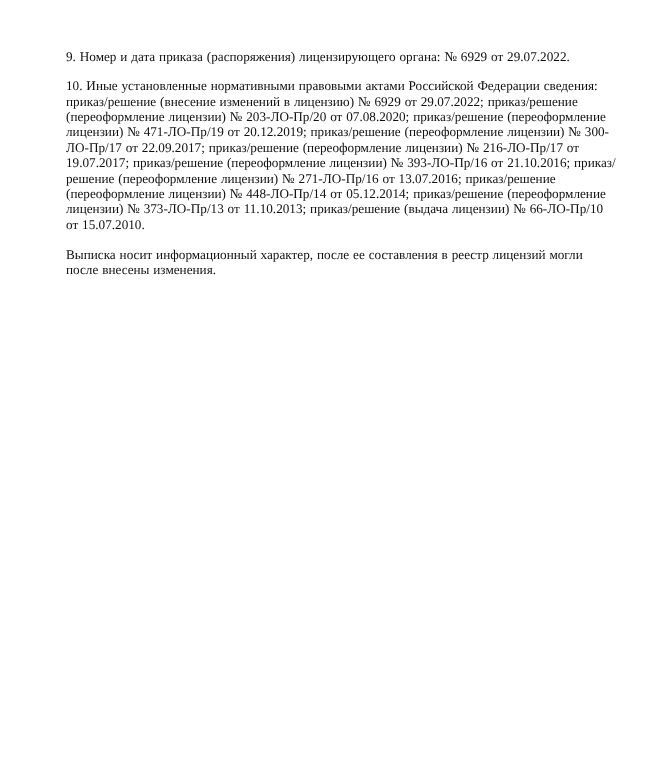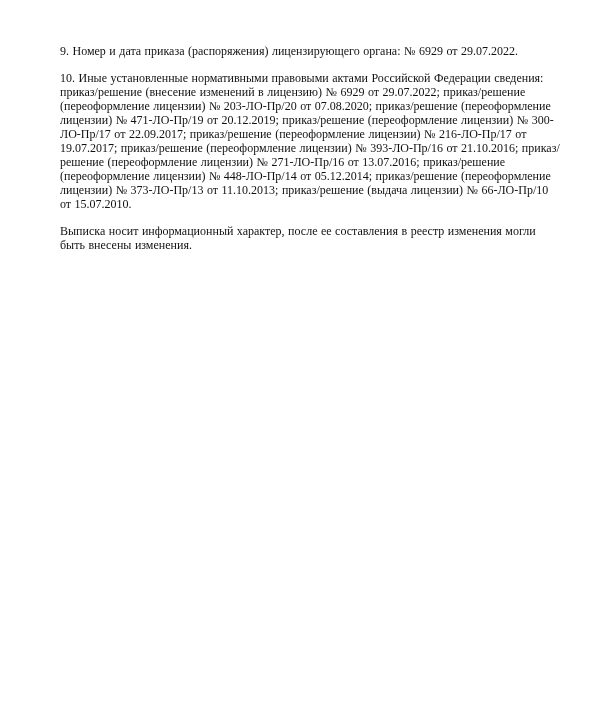--- a/index.html
+++ b/index.html
@@ -34,15 +34,15 @@
     margin-bottom: 0;
   }
 </style>
 </head>
 <body>
 
 <div class="page">
   <div class="content">
     <p class="para">9. Номер и дата приказа (распоряжения) лицензирующего органа: № 6929 от 29.07.2022.</p>
     <p class="para">10. Иные установленные нормативными правовыми актами Российской Федерации сведения: приказ/решение (внесение изменений в лицензию) № 6929 от 29.07.2022; приказ/решение (переоформление лицензии) № 203-ЛО-Пр/20 от 07.08.2020; приказ/решение (переоформление лицензии) № 471-ЛО-Пр/19 от 20.12.2019; приказ/решение (переоформление лицензии) № 300-ЛО-Пр/17 от 22.09.2017; приказ/решение (переоформление лицензии) № 216-ЛО-Пр/17 от 19.07.2017; приказ/решение (переоформление лицензии) № 393-ЛО-Пр/16 от 21.10.2016; приказ/решение (переоформление лицензии) № 271-ЛО-Пр/16 от 13.07.2016; приказ/решение (переоформление лицензии) № 448-ЛО-Пр/14 от 05.12.2014; приказ/решение (переоформление лицензии) № 373-ЛО-Пр/13 от 11.10.2013; приказ/решение (выдача лицензии) № 66-ЛО-Пр/10 от 15.07.2010.</p>
-    <p class="para">Выписка носит информационный характер, после ее составления в реестр изменения могли быть внесены изменения.</p>
+    <p class="para">Выписка носит информационный характер, после ее составления в реестр лицензий могли после внесены изменения.</p>
   </div>
 </div>
 
 </body></html>

